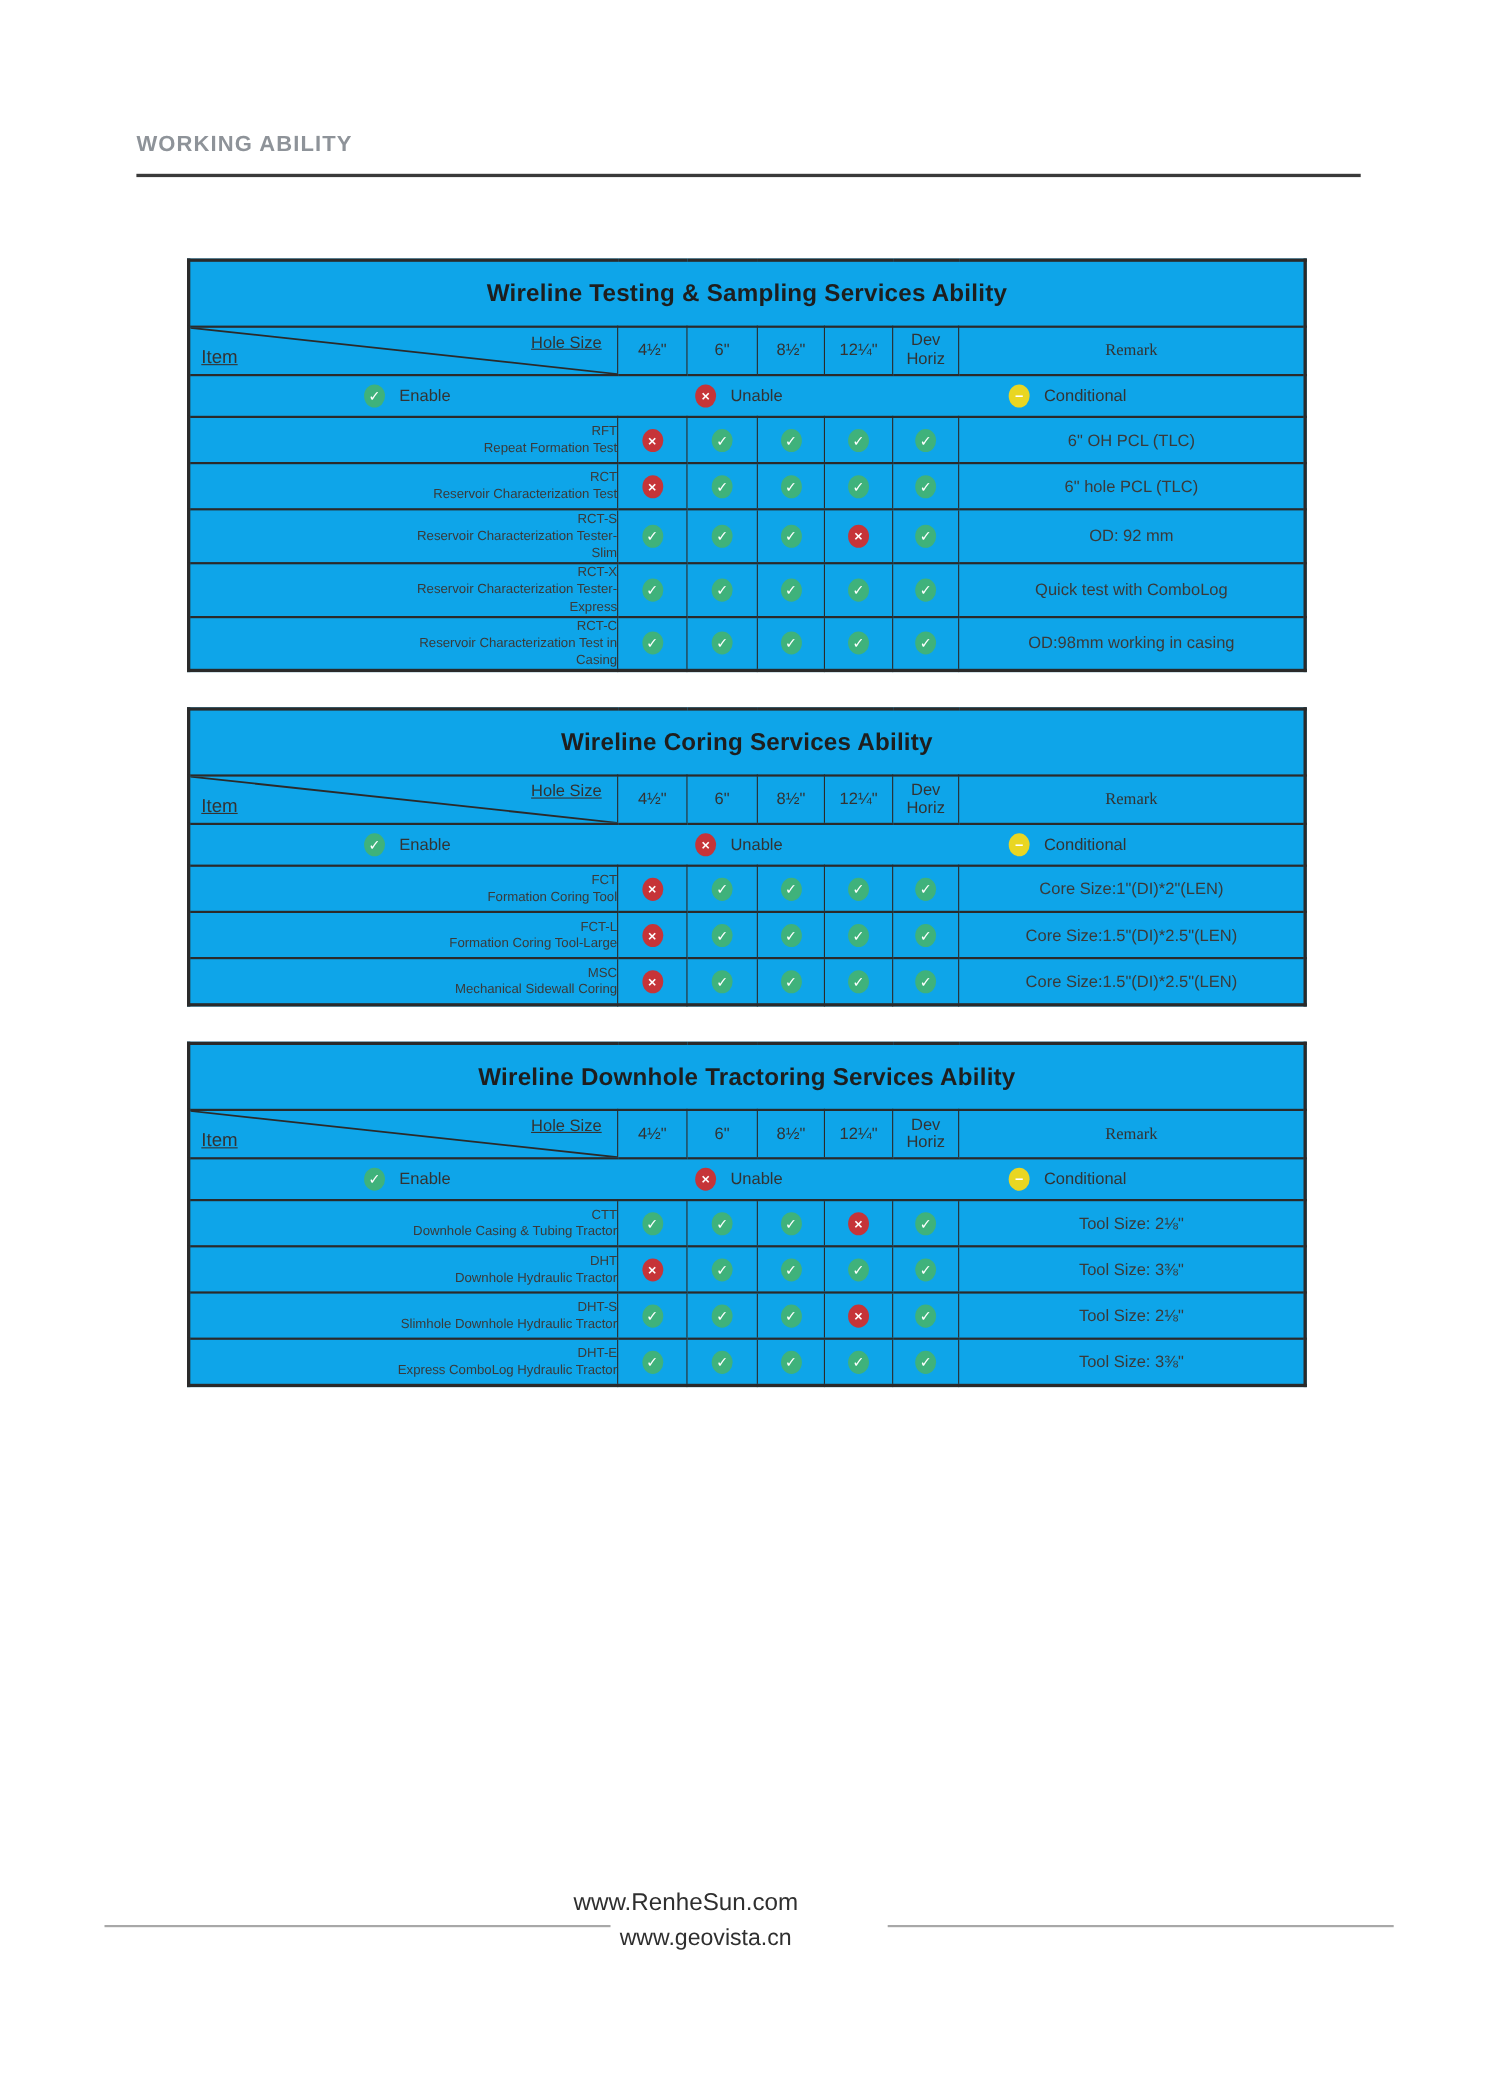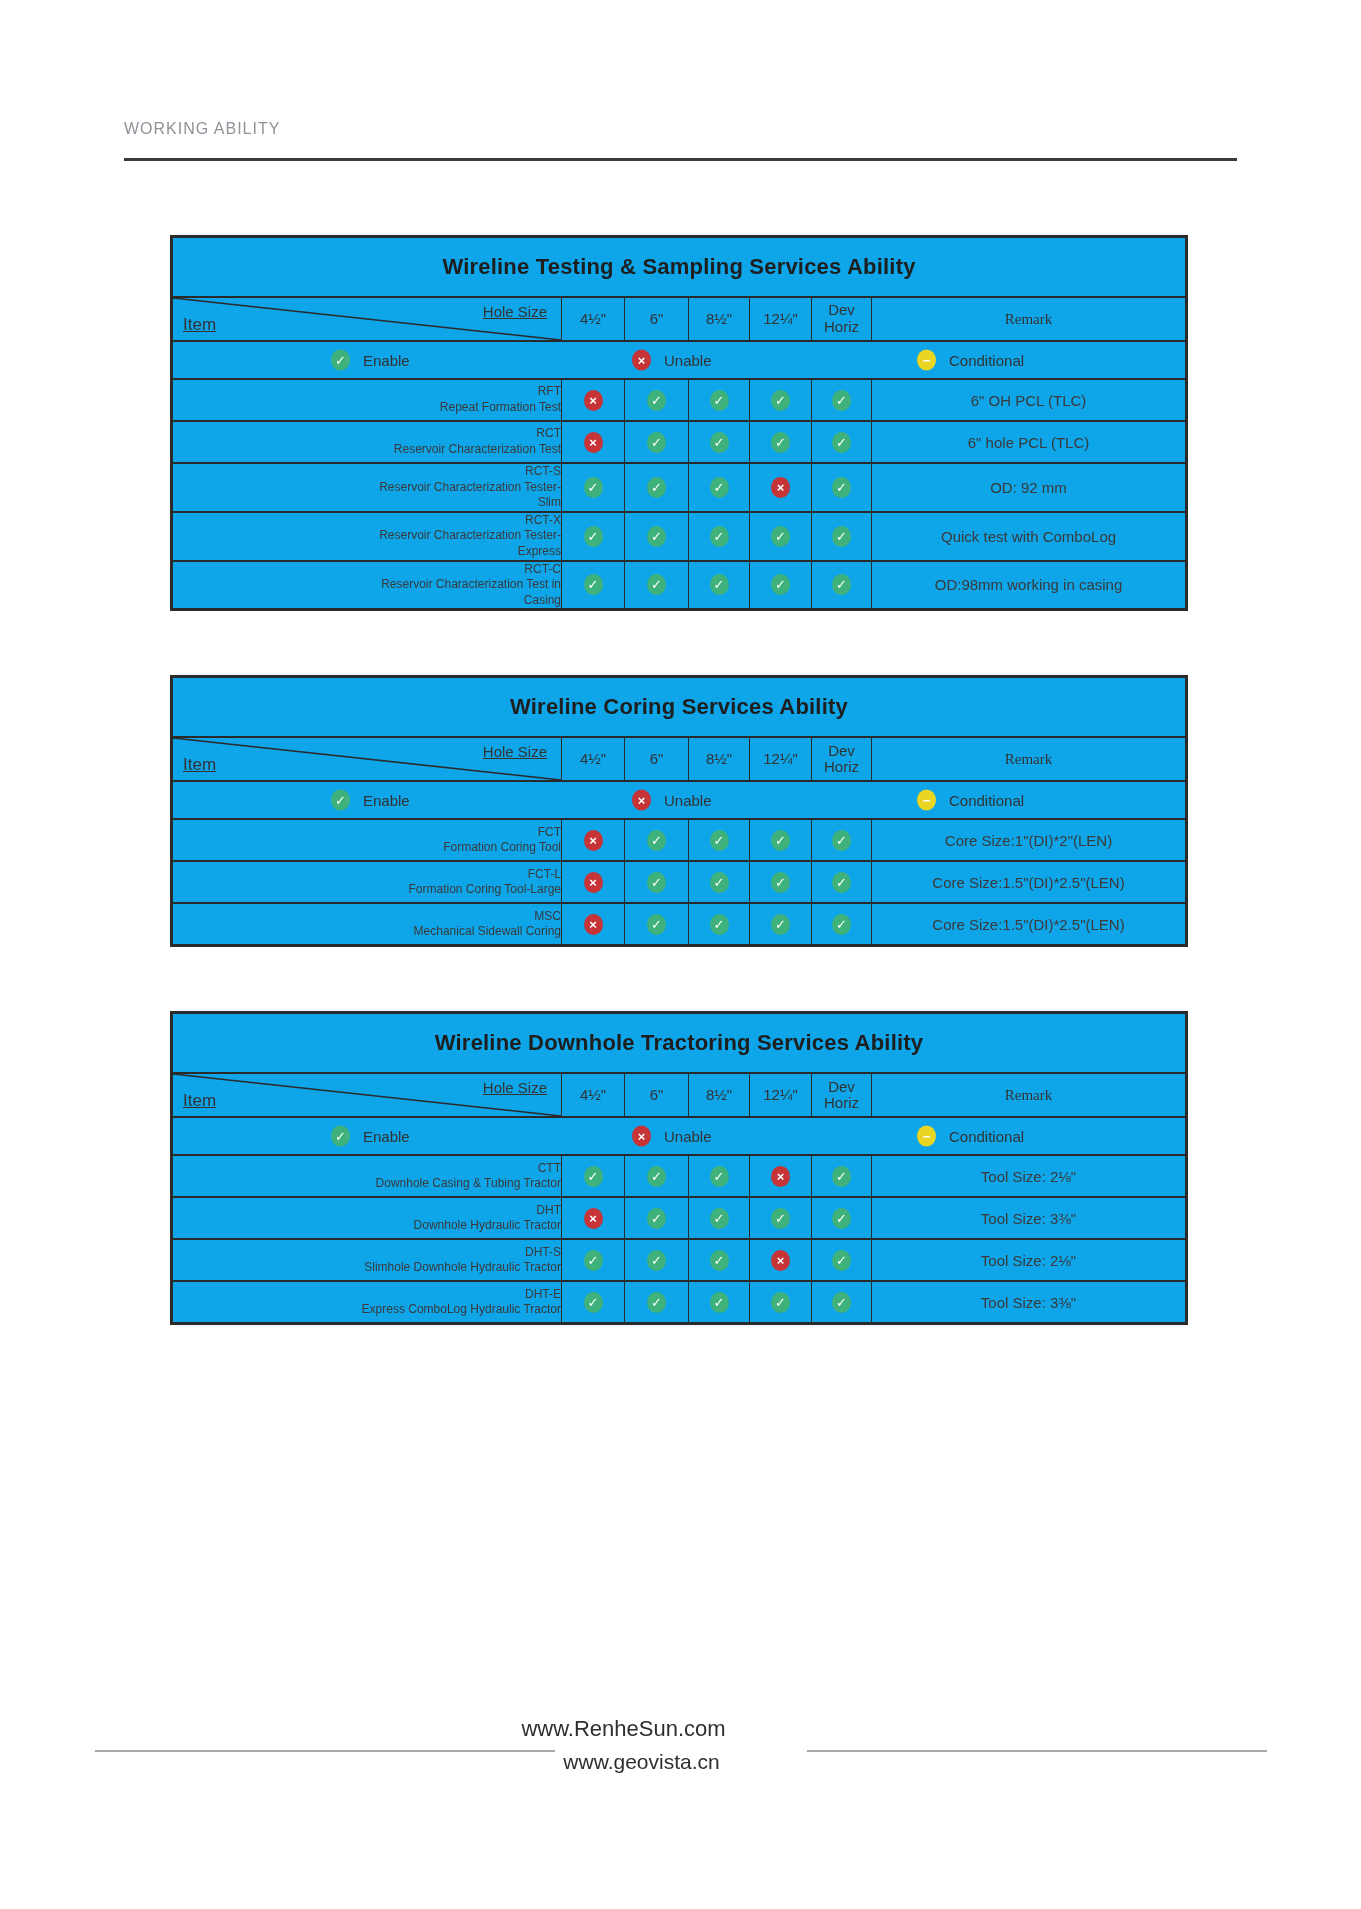--- a/index.html
+++ b/index.html
@@ -6,32 +6,32 @@
     --enable:#3fb27b; --unable:#c63438; --conditional:#e9d622;
     --border:#2a2a2a; --header_gray:#8e9399;
   }
   html,body{margin:0;padding:0;}
   body{
     width:1361px;height:1909px;background:#ffffff;position:relative;
     font-family:"Liberation Sans","DejaVu Sans",sans-serif;color:#333;
     overflow:hidden;
   }
   .doc-header{
-    position:absolute;left:124px;top:120px;font-size:16px;
-    color:var(--header_gray);letter-spacing:1px;font-weight:400;
+    position:absolute;left:124px;top:120px;font-size:20px;
+    color:var(--header_gray);letter-spacing:1px;font-weight:700;
   }
   .doc-rule{
     position:absolute;left:124px;top:158px;width:1113px;height:3px;background:#3a3a3a;
   }
   .tables{position:absolute;left:170px;top:235px;width:1015px;}
   table.ability-table{
     width:1015px;border-collapse:collapse;table-layout:fixed;
     border:3px solid var(--border);background:#0ea5e9;
   }
-  table.ability-table + table.ability-table{margin-top:64px;}
+  table.ability-table + table.ability-table{margin-top:32px;}
   .ability-table td{
     border:1px solid var(--border);
     border-top-width:2px;border-bottom-width:2px;
     padding:0;vertical-align:middle;
   }
   .title-cell{
     height:58px;text-align:center;font-size:22px;font-weight:bold;color:#1e1e1e;
     letter-spacing:.2px;
   }
   .header-row td{height:42px;text-align:center;font-size:15px;color:#333;}

